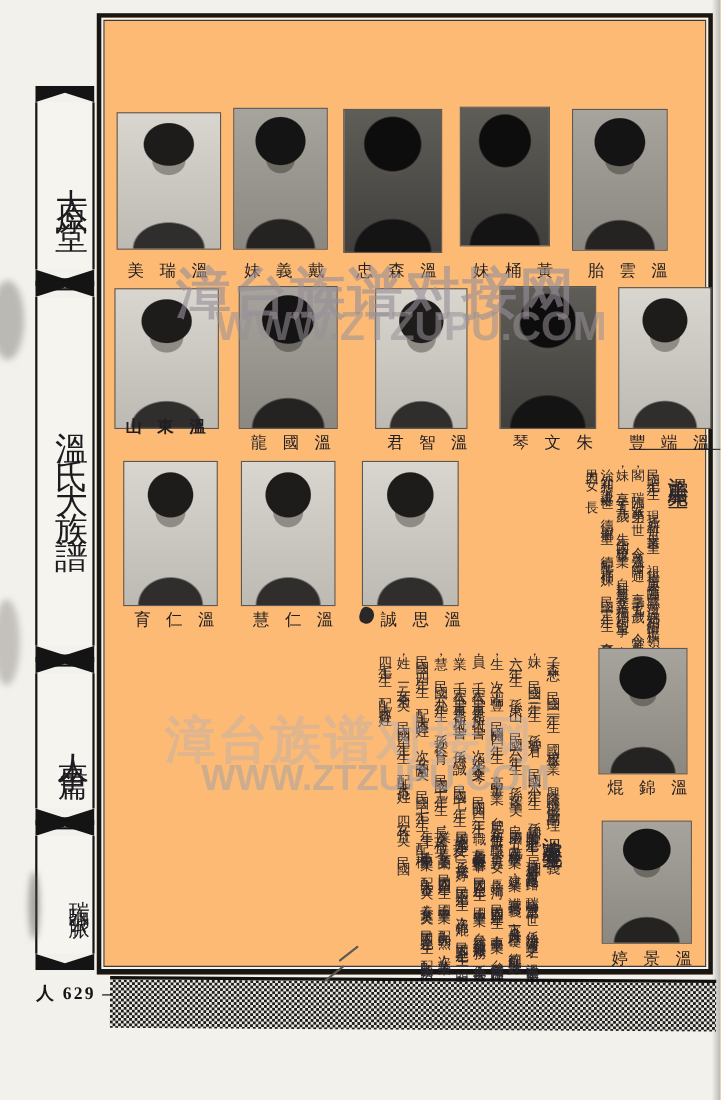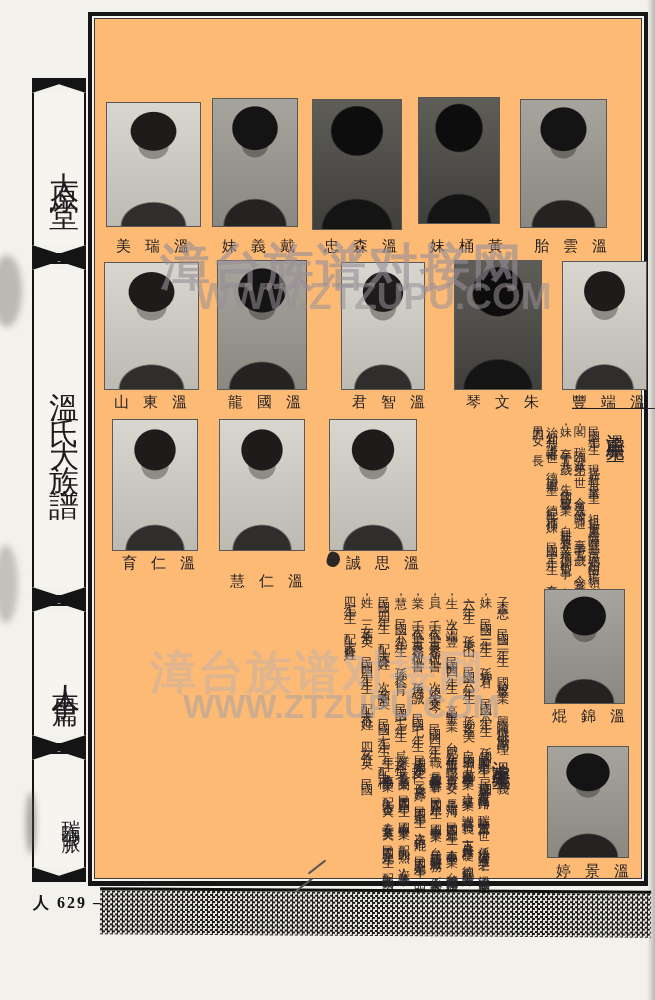--- a/index.html
+++ b/index.html
@@ -120,31 +120,31 @@
     <div class="caption" style="left:116px;top:221px;width:96px;text-align:center;">妹義戴</div>
     <div class="caption" style="left:218px;top:221px;width:96px;">忠森溫</div>
     <div class="caption" style="left:324px;top:221px;width:92px;">妹桶黃</div>
     <div class="caption" style="left:428px;top:221px;width:92px;">胎雲溫</div>
 
     <div class="photo t1" style="left:12px;top:246px;width:95px;height:128px;"></div>
     <div class="photo t2" style="left:125px;top:244px;width:90px;height:130px;"></div>
     <div class="photo t1" style="left:249px;top:246px;width:84px;height:128px;"></div>
     <div class="photo t3" style="left:362px;top:244px;width:88px;height:130px;"></div>
     <div class="photo t1" style="left:470px;top:245px;width:85px;height:129px;"></div>
-    <div class="caption" style="left:8px;top:377px;width:100px;">山東溫</div>
+    <div class="caption" style="left:8px;top:363px;width:100px;font-weight:bold;">山東溫</div>
     <div class="caption" style="left:122px;top:377px;width:96px;">龍國溫</div>
     <div class="caption" style="left:246px;top:377px;width:90px;">君智溫</div>
     <div class="caption" style="left:360px;top:377px;width:92px;">琴文朱</div>
     <div class="caption" style="left:466px;top:377px;width:92px;text-decoration:underline;">豐端溫</div>
 
     <div class="photo t1" style="left:20px;top:403px;width:86px;height:132px;"></div>
     <div class="photo t1" style="left:127px;top:403px;width:86px;height:132px;"></div>
     <div class="photo t1" style="left:237px;top:403px;width:88px;height:132px;"></div>
     <div class="caption" style="left:16px;top:538px;width:94px;">育仁溫</div>
-    <div class="caption" style="left:124px;top:538px;width:92px;margin-top:18px;">慧仁溫</div>
+    <div class="caption" style="left:124px;top:538px;width:92px;">慧仁溫</div>
     <div class="caption" style="left:240px;top:538px;width:90px;">誠思溫</div>
 
     <div class="vtext bio-title" style="right:16px;top:403px;height:110px;">溫雲胎先生</div>
     <div class="vtext bio-body-a" style="right:43px;top:401px;">民國七年生，現居新竹市文華里，祖籍廣東省陸豐縣吉溪鄉柏樹甲橫嶺閣，瑞臨公派第二一世，令尊溫公阿通，享壽七五歲，令堂戴味妹，享年五九歲，先生國校畢業，自耕農兼文華福德祠監事，內治外和恭謙處世，德望鄉里，德配黃桶妹，民國十三年生，育二男四女，長</div>
 
     <div class="vtext bio-body-b" style="right:133px;top:571px;">子森忠，民國三二年生，國校畢業，興隆機械廠副理，長媳戴義妹，民國三三年生，孫智君，民國六十年生，孫國龍，民國六二年生，孫東山，民國六三年生，孫女瑞美，民國五九年生，次子端豐，民國四一年生，高中畢業，台肥新竹廠職員，千宏代書事務所代書，次媳朱文琴，民國四二年生，高中畢業，千宏代書事務所代書，孫思誠，民國七一年生，孫女仁慧，民國六九年生，孫女仁育，民國七三年生，長女梅英，民國三四年生，配夫陳姓，次女蘭英，民國三七年生，配夫楊姓，三女菊英，民國四十年生，配夫范姓，四女竹英，民國四七年生，配夫曾姓。</div>
 
     <div class="photo t2" style="left:452px;top:573px;width:81px;height:115px;"></div>
     <div class="caption" style="left:446px;top:691px;width:92px;">焜錦溫</div>
 

